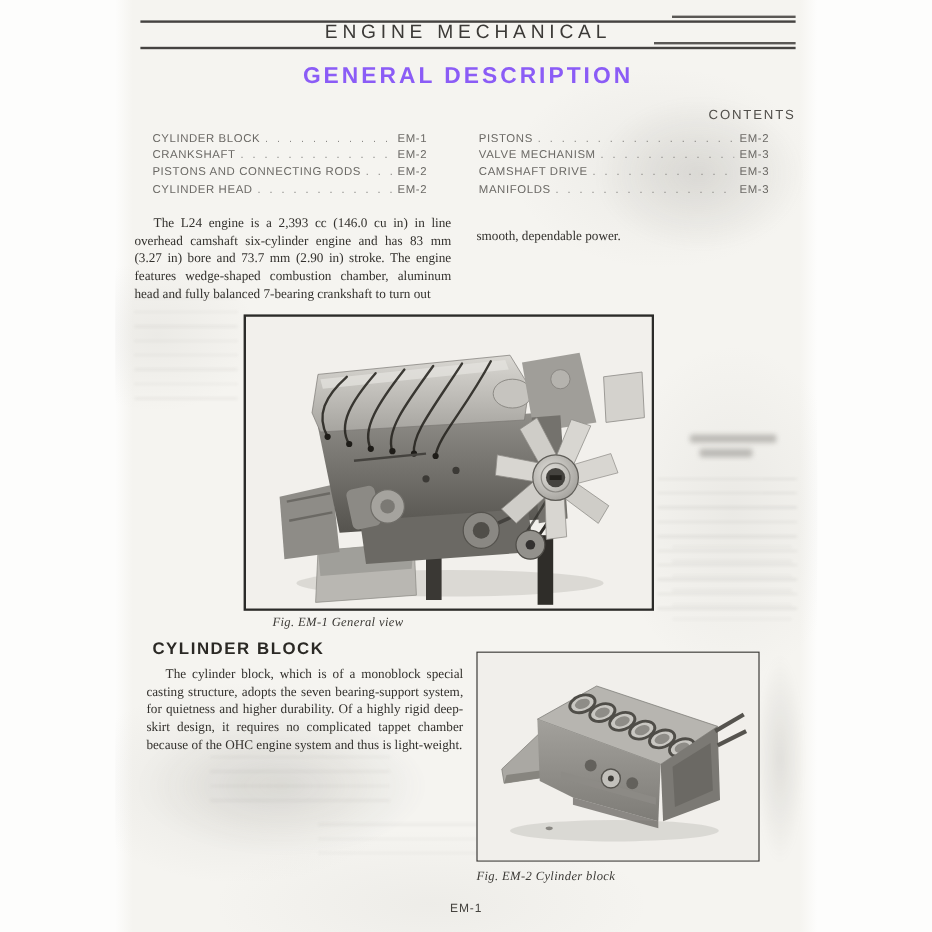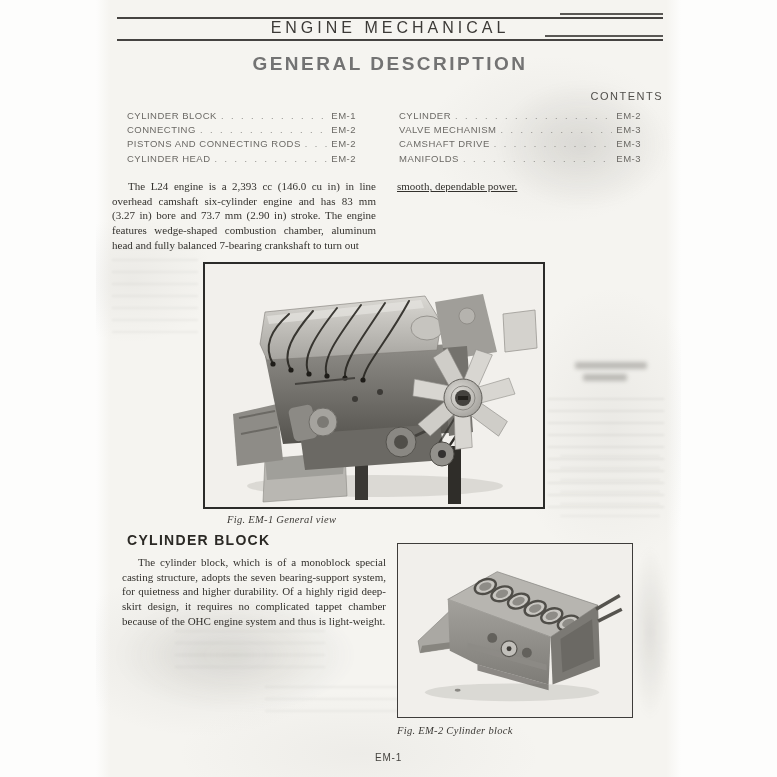--- a/index.html
+++ b/index.html
@@ -18,21 +18,21 @@
           radial-gradient(ellipse 260px 90px at 45% 97%, rgba(150,148,142,0.08), rgba(150,148,142,0) 70%),
           radial-gradient(ellipse 120px 90px at 6% 36%, rgba(150,148,142,0.10), rgba(150,148,142,0) 70%);}
 
   
   .rule{height:2px;background:#454341;}
   .rule-thin{height:1.5px;background:#5a5855;}
 
   .chapter-title{left:117px;top:19px;width:546px;text-align:center;
         font-family:"Liberation Sans", sans-serif;font-size:16px;letter-spacing:4px;color:#3c3a37;}
   .section-title{left:117px;top:53px;width:546px;text-align:center;
-        font-family:"Liberation Sans", sans-serif;font-weight:bold;font-size:19px;letter-spacing:2.5px;color:#737373;}
+        font-family:"Liberation Sans", sans-serif;font-weight:bold;font-size:19px;letter-spacing:2.5px;color:#8b5cf6;}
   .contents-label{left:117px;top:90px;width:546px;text-align:right;
         font-family:"Liberation Sans", sans-serif;font-size:11px;letter-spacing:1.5px;color:#504e4a;}
 
   
   .toc-col{font-family:"Liberation Sans", sans-serif;font-size:9.5px;color:#6b6965;letter-spacing:0.5px;}
   .toc-row{display:flex;align-items:baseline;height:14.2px;}
   .toc-dots{flex:1;overflow:hidden;white-space:nowrap;margin:0 4px;color:#8a8884;letter-spacing:2.5px;font-size:9px;}
   .toc-dots::after{content:". . . . . . . . . . . . . . . . . . . . . . . . . . . . . . . . . . . . . . . .";}
   .toc-page{white-space:nowrap;}
 
@@ -87,39 +87,39 @@
   <div class="abs section-title">GENERAL DESCRIPTION</div>
   <div class="abs contents-label">CONTENTS</div>
 
   <div class="abs toc-col" style="left:127px;top:110px;width:229px;">
     <div class="toc-row">
       <span class="toc-label">CYLINDER BLOCK</span>
       <span class="toc-dots"></span>
       <span class="toc-page">EM-1</span>
     </div>
     <div class="toc-row">
-      <span class="toc-label">CONNECTING</span>
+      <span class="toc-label">CRANKSHAFT</span>
       <span class="toc-dots"></span>
       <span class="toc-page">EM-2</span>
     </div>
     <div class="toc-row">
       <span class="toc-label">PISTONS AND CONNECTING RODS</span>
       <span class="toc-dots"></span>
       <span class="toc-page">EM-2</span>
     </div>
     <div class="toc-row">
       <span class="toc-label">CYLINDER HEAD</span>
       <span class="toc-dots"></span>
       <span class="toc-page">EM-2</span>
     </div>
   </div>
 
   <div class="abs toc-col" style="left:399px;top:110px;width:242px;">
     <div class="toc-row">
-      <span class="toc-label">CYLINDER</span>
+      <span class="toc-label">PISTONS</span>
       <span class="toc-dots"></span>
       <span class="toc-page">EM-2</span>
     </div>
     <div class="toc-row">
       <span class="toc-label">VALVE MECHANISM</span>
       <span class="toc-dots"></span>
       <span class="toc-page">EM-3</span>
     </div>
     <div class="toc-row">
       <span class="toc-label">CAMSHAFT DRIVE</span>
@@ -129,21 +129,21 @@
     <div class="toc-row">
       <span class="toc-label">MANIFOLDS</span>
       <span class="toc-dots"></span>
       <span class="toc-page">EM-3</span>
     </div>
   </div>
 
   <div class="abs body-col" style="left:112px;top:179px;width:264px;">
     <p class="ind">The L24 engine is a 2,393 cc (146.0 cu in) in line overhead camshaft six-cylinder engine and has 83 mm (3.27 in) bore and 73.7 mm (2.90 in) stroke. The engine features wedge-shaped combustion chamber, aluminum head and fully balanced 7-bearing crankshaft to turn out</p>
   </div>
-  <div class="abs body-col" style="left:397px;top:179px;width:264px;text-decoration:underline;">
+  <div class="abs body-col" style="left:397px;top:190px;width:264px;">
     <p>smooth, dependable power.</p>
   </div>
 
   <div class="abs fig-frame1">
     <svg width="338" height="243" viewBox="0 0 338 243">
       <defs>
         <linearGradient id="gCover" x1="0" y1="0" x2="0" y2="1">
           <stop offset="0" stop-color="#dad8d3"></stop>
             <stop offset="1" stop-color="#a6a49f"></stop>
         </linearGradient>

